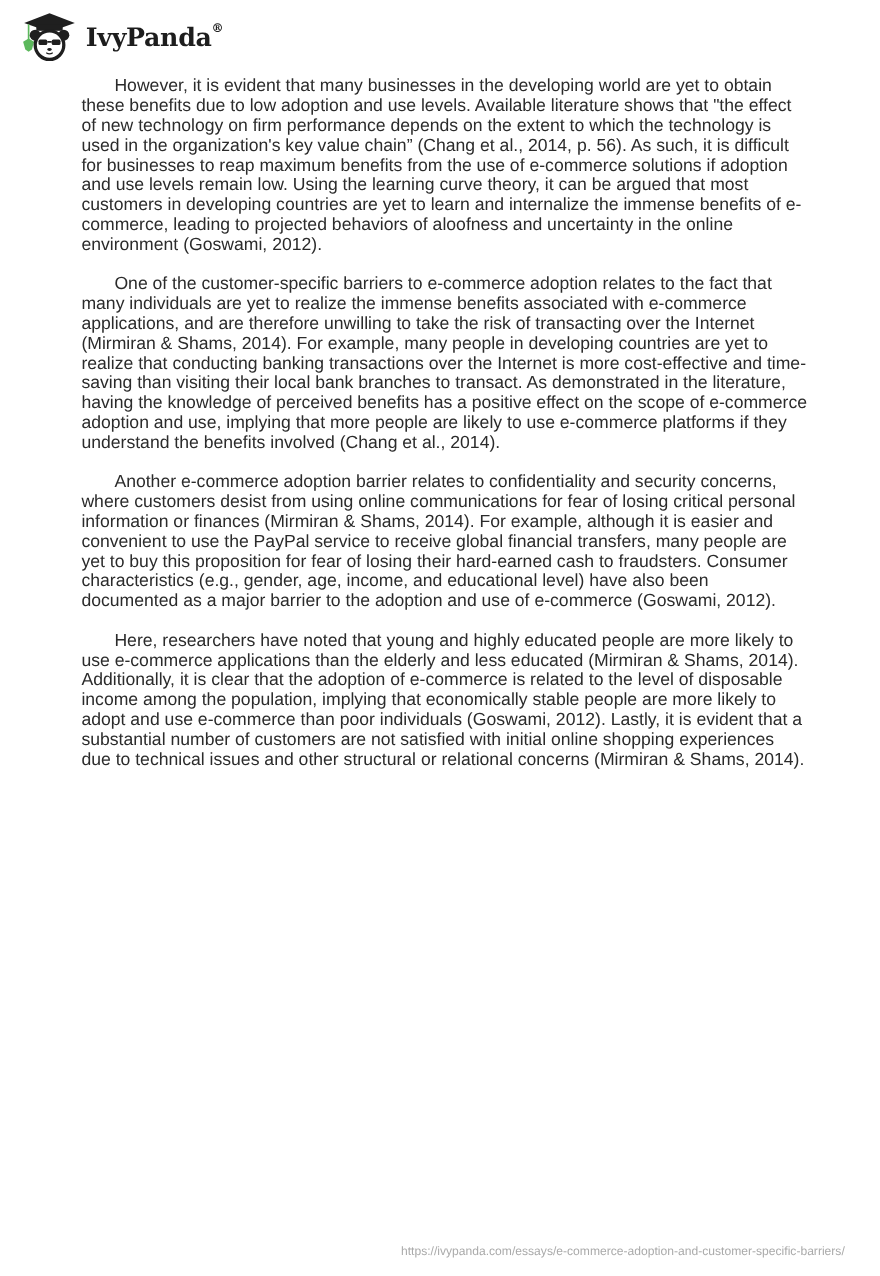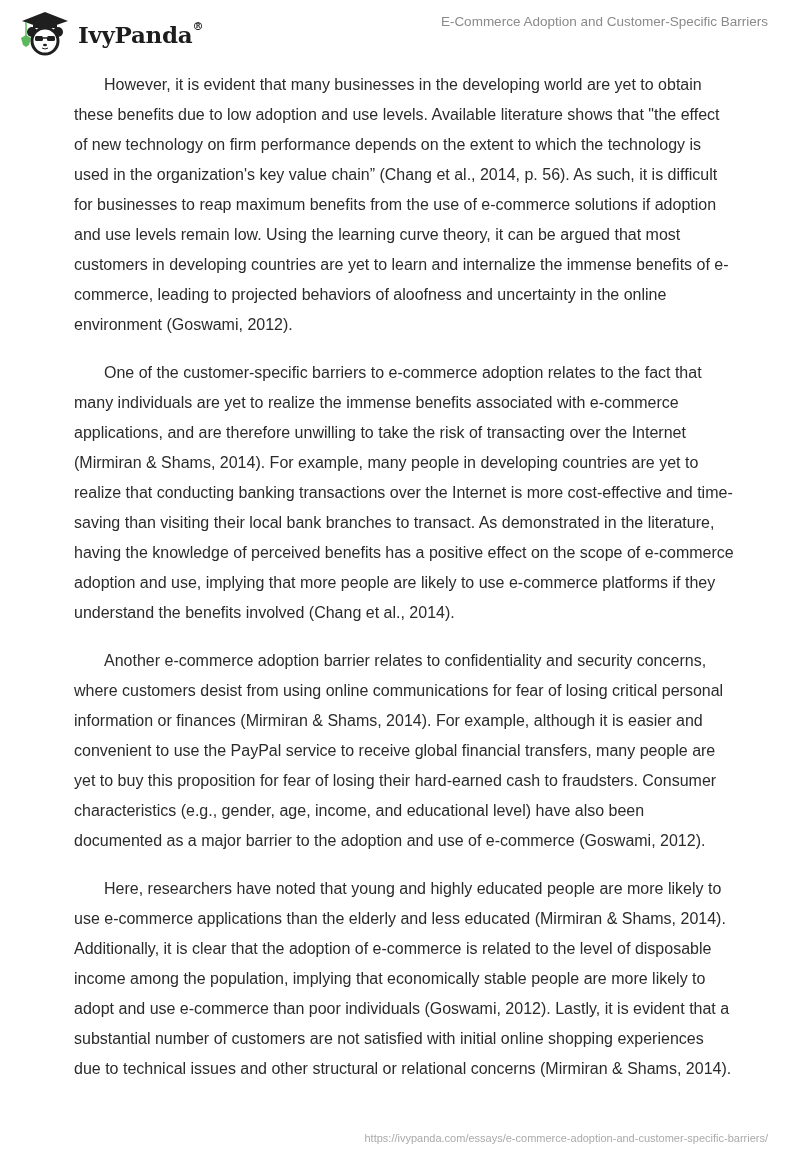--- a/index.html
+++ b/index.html
@@ -3,21 +3,21 @@
   <meta charset="utf-8">
   <style>
     html, body { margin: 0; padding: 0; background: #ffffff; }
     body { width: 800px; height: 1160px; position: relative; overflow: hidden; }
     .header { position: absolute; left: 0; top: 0; width: 800px; height: 60px; }
     .logo { position: absolute; left: 16px; top: 8px; display: flex; align-items: center; }
     .logo-mark { width: 58px; height: 48px; position: relative; }
     .logo-text { font-family: "DejaVu Serif", "Liberation Serif", serif; font-weight: bold; font-size: 23px; color: #1d1d1d; margin-left: 4px; margin-top: 4px; letter-spacing: -0.3px; }
     .logo-text sup { font-size: 11px; position: relative; top: -4px; }
     .doc-title { position: absolute; right: 32px; top: 14px; font-family: "Liberation Sans", sans-serif; font-size: 13.5px; color: #8a8a8a; }
-    .content { position: absolute; left: 74px; top: 70px; width: 660px; font-family: "Liberation Sans", sans-serif; font-size: 16px; line-height: 30px; color: #2b2b2b; }
+    .content { position: absolute; left: 74px; top: 70px; width: 660px; font-family: "Liberation Sans", sans-serif; font-size: 16px; line-height: 18px; color: #2b2b2b; }
     .content p { margin: 0 0 18px 0; text-indent: 30px; }
     .footer-url { position: absolute; right: 32px; top: 1132px; font-family: "Liberation Sans", sans-serif; font-size: 11px; color: #aaaaaa; }
   </style>
 </head>
 <body>
 
 <div class="header">
   <div class="logo">
     <div class="logo-mark">
       <svg width="58" height="48" viewBox="0 0 58 48">
@@ -36,21 +36,20 @@
         <rect x="19" y="28" width="8" height="5" rx="1.5" fill="#1f1f1f"></rect>
         <rect x="31" y="28" width="8" height="5" rx="1.5" fill="#1f1f1f"></rect>
         <line x1="27" y1="30" x2="31" y2="30" stroke="#1f1f1f" stroke-width="1.5"></line>
 
         <ellipse cx="29" cy="37" rx="2" ry="1.3" fill="#1f1f1f"></ellipse>
         <path d="M26,40 Q29,42 32,40" stroke="#1f1f1f" stroke-width="1" fill="none"></path>
       </svg>
     </div>
     <span class="logo-text"><span>IvyPanda</span><sup>®</sup></span>
   </div>
-  <div class="doc-title">E-Commerce Adoption and Customer-Specific Barriers</div>
 </div>
 
 <div class="content">
   <p>However, it is evident that many businesses in the developing world are yet to obtain these benefits due to low adoption and use levels. Available literature shows that "the effect of new technology on firm performance depends on the extent to which the technology is used in the organization's key value chain” (Chang et al., 2014, p. 56). As such, it is difficult for businesses to reap maximum benefits from the use of e-commerce solutions if adoption and use levels remain low. Using the learning curve theory, it can be argued that most customers in developing countries are yet to learn and internalize the immense benefits of e-commerce, leading to projected behaviors of aloofness and uncertainty in the online environment (Goswami, 2012).</p>
   <p>One of the customer-specific barriers to e-commerce adoption relates to the fact that many individuals are yet to realize the immense benefits associated with e-commerce applications, and are therefore unwilling to take the risk of transacting over the Internet (Mirmiran &amp; Shams, 2014). For example, many people in developing countries are yet to realize that conducting banking transactions over the Internet is more cost-effective and time-saving than visiting their local bank branches to transact. As demonstrated in the literature, having the knowledge of perceived benefits has a positive effect on the scope of e-commerce adoption and use, implying that more people are likely to use e-commerce platforms if they understand the benefits involved (Chang et al., 2014).</p>
   <p>Another e-commerce adoption barrier relates to confidentiality and security concerns, where customers desist from using online communications for fear of losing critical personal information or finances (Mirmiran &amp; Shams, 2014). For example, although it is easier and convenient to use the PayPal service to receive global financial transfers, many people are yet to buy this proposition for fear of losing their hard-earned cash to fraudsters. Consumer characteristics (e.g., gender, age, income, and educational level) have also been documented as a major barrier to the adoption and use of e-commerce (Goswami, 2012).</p>
   <p>Here, researchers have noted that young and highly educated people are more likely to use e-commerce applications than the elderly and less educated (Mirmiran &amp; Shams, 2014). Additionally, it is clear that the adoption of e-commerce is related to the level of disposable income among the population, implying that economically stable people are more likely to adopt and use e-commerce than poor individuals (Goswami, 2012). Lastly, it is evident that a substantial number of customers are not satisfied with initial online shopping experiences due to technical issues and other structural or relational concerns (Mirmiran &amp; Shams, 2014).</p>
 </div>
 
 <div class="footer-url">https://ivypanda.com/essays/e-commerce-adoption-and-customer-specific-barriers/</div>

